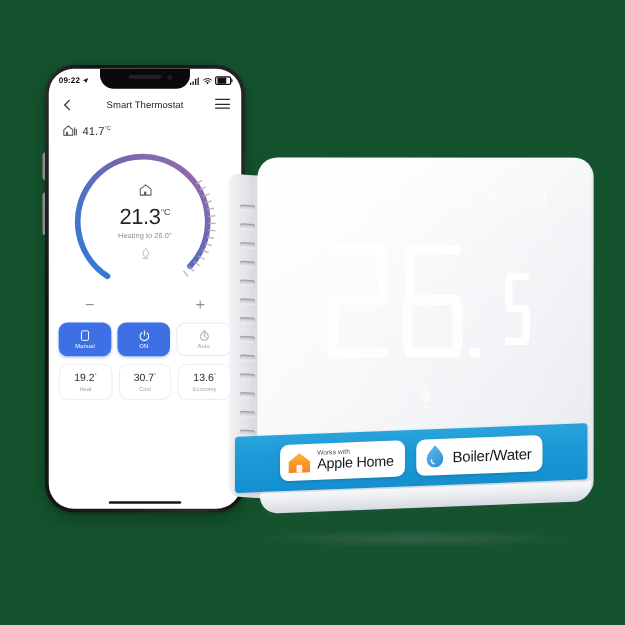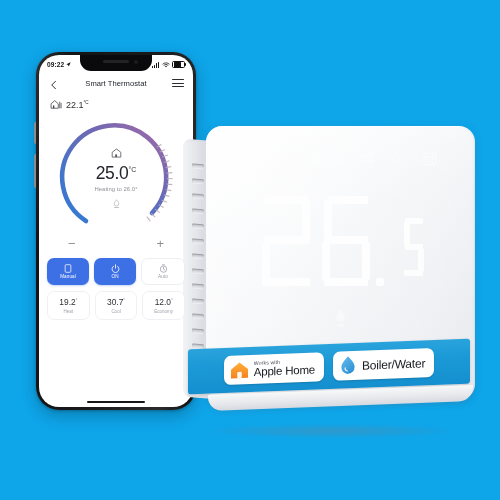--- a/index.html
+++ b/index.html
@@ -1,20 +1,20 @@
 <!DOCTYPE html>
 <html><head>
 <meta charset="utf-8">
 <style>
   html,body{margin:0;padding:0;}
   body{
     width:500px;height:500px;overflow:hidden;background:#ffffff;
     font-family:"Liberation Sans",sans-serif;position:relative;
   }
-  #stage{position:absolute;inset:0;background:#0ea5e9;text-decoration:underline;}
+  #stage{position:absolute;inset:0;background:#14532d;text-decoration:underline;}
 
   
   #phone{
     position:absolute;left:36px;top:52px;width:160px;height:358px;
     background:linear-gradient(100deg,#2e2e30 0%,#141416 16%,#19191b 50%,#2b2b2d 84%,#0d0d0f 100%);
     border-radius:23px;
     box-shadow:0 6px 16px rgba(0,0,0,.22),0 1px 3px rgba(0,0,0,.25);
     padding:3px;box-sizing:border-box;
   }
   #phone:before{content:"";position:absolute;left:-2px;top:70px;width:2px;height:22px;background:#8c8c90;border-radius:2px 0 0 2px;}
@@ -201,21 +201,21 @@
             <b></b>
           </span>
       </div>
 
       <div class="ambient">
         <svg width="12" height="11" viewBox="0 0 18 16">
           <path d="M1.6 7 7 2.2 12.4 7v6.6H1.6z" stroke="#45474d" stroke-width="1.2" fill="none" stroke-linejoin="round"></path>
           <rect x="4.4" y="9.4" width="2.1" height="4.2" fill="#45474d"></rect>
           <path d="M14.6 4.4v8.8M16.6 6.2v7" stroke="#45474d" stroke-width="1.2" stroke-linecap="round"></path>
         </svg>
-        <span class="amb-val"><span>22.1</span><sup>°C</sup></span>
+        <span class="amb-val"><span>41.7</span><sup>°C</sup></span>
       </div>
 
       <div class="dialwrap">
         <svg width="126" height="126" viewBox="0 0 126 126">
           <defs>
             <linearGradient id="arcg" x1="0%" y1="100%" x2="85%" y2="0%">
               <stop offset="0%" stop-color="#2f7bd4"></stop>
               <stop offset="35%" stop-color="#4a73c8"></stop>
               <stop offset="70%" stop-color="#6f68b4"></stop>
               <stop offset="100%" stop-color="#9b6aa8"></stop>
@@ -240,21 +240,21 @@
             <path d="M103.7 32.3 108.4 29.3"></path>
           </g>
         </svg>
         <div class="dial-center">
           <span class="dial-home">
             <svg width="11" height="10" viewBox="0 0 14 13">
               <path d="M1.4 5.6 7 1.2l5.6 4.4v6.2H1.4z" stroke="#5b5d63" stroke-width="1.1" fill="none" stroke-linejoin="round"></path>
               <rect x="5.3" y="8.2" width="2.4" height="3.6" fill="#5b5d63"></rect>
             </svg>
           </span>
-          <div class="dial-temp"><span>25.0</span><sup>°C</sup></div>
+          <div class="dial-temp"><span>21.3</span><sup>°C</sup></div>
           <div class="dial-sub">Heating to 26.0°</div>
           <span class="dial-flame">
             <svg width="9" height="10" viewBox="0 0 12 13">
               <path d="M6 .8C4.4 3 3 4 3 6.3a3 3 0 0 0 6 0C9 4 7.6 3 6 .8z" stroke="#7d7f86" stroke-width=".9" fill="none"></path>
               <path d="M3.2 11.2h5.6" stroke="#7d7f86" stroke-width="1" stroke-linecap="round"></path>
             </svg>
           </span>
         </div>
       </div>
 
@@ -290,21 +290,21 @@
       <div class="presets">
         <div class="preset">
           <span class="preset-val"><span>19.2</span><sup>°</sup></span>
           <span class="preset-lbl">Heat</span>
         </div>
         <div class="preset">
           <span class="preset-val"><span>30.7</span><sup>°</sup></span>
           <span class="preset-lbl">Cool</span>
         </div>
         <div class="preset">
-          <span class="preset-val"><span>12.0</span><sup>°</sup></span>
+          <span class="preset-val"><span>13.6</span><sup>°</sup></span>
           <span class="preset-lbl">Economy</span>
         </div>
       </div>
 
       <div id="homebar"></div>
     </div>
   </div>
 
   <div id="thermo-shadow"></div>
   <div id="thermo">

